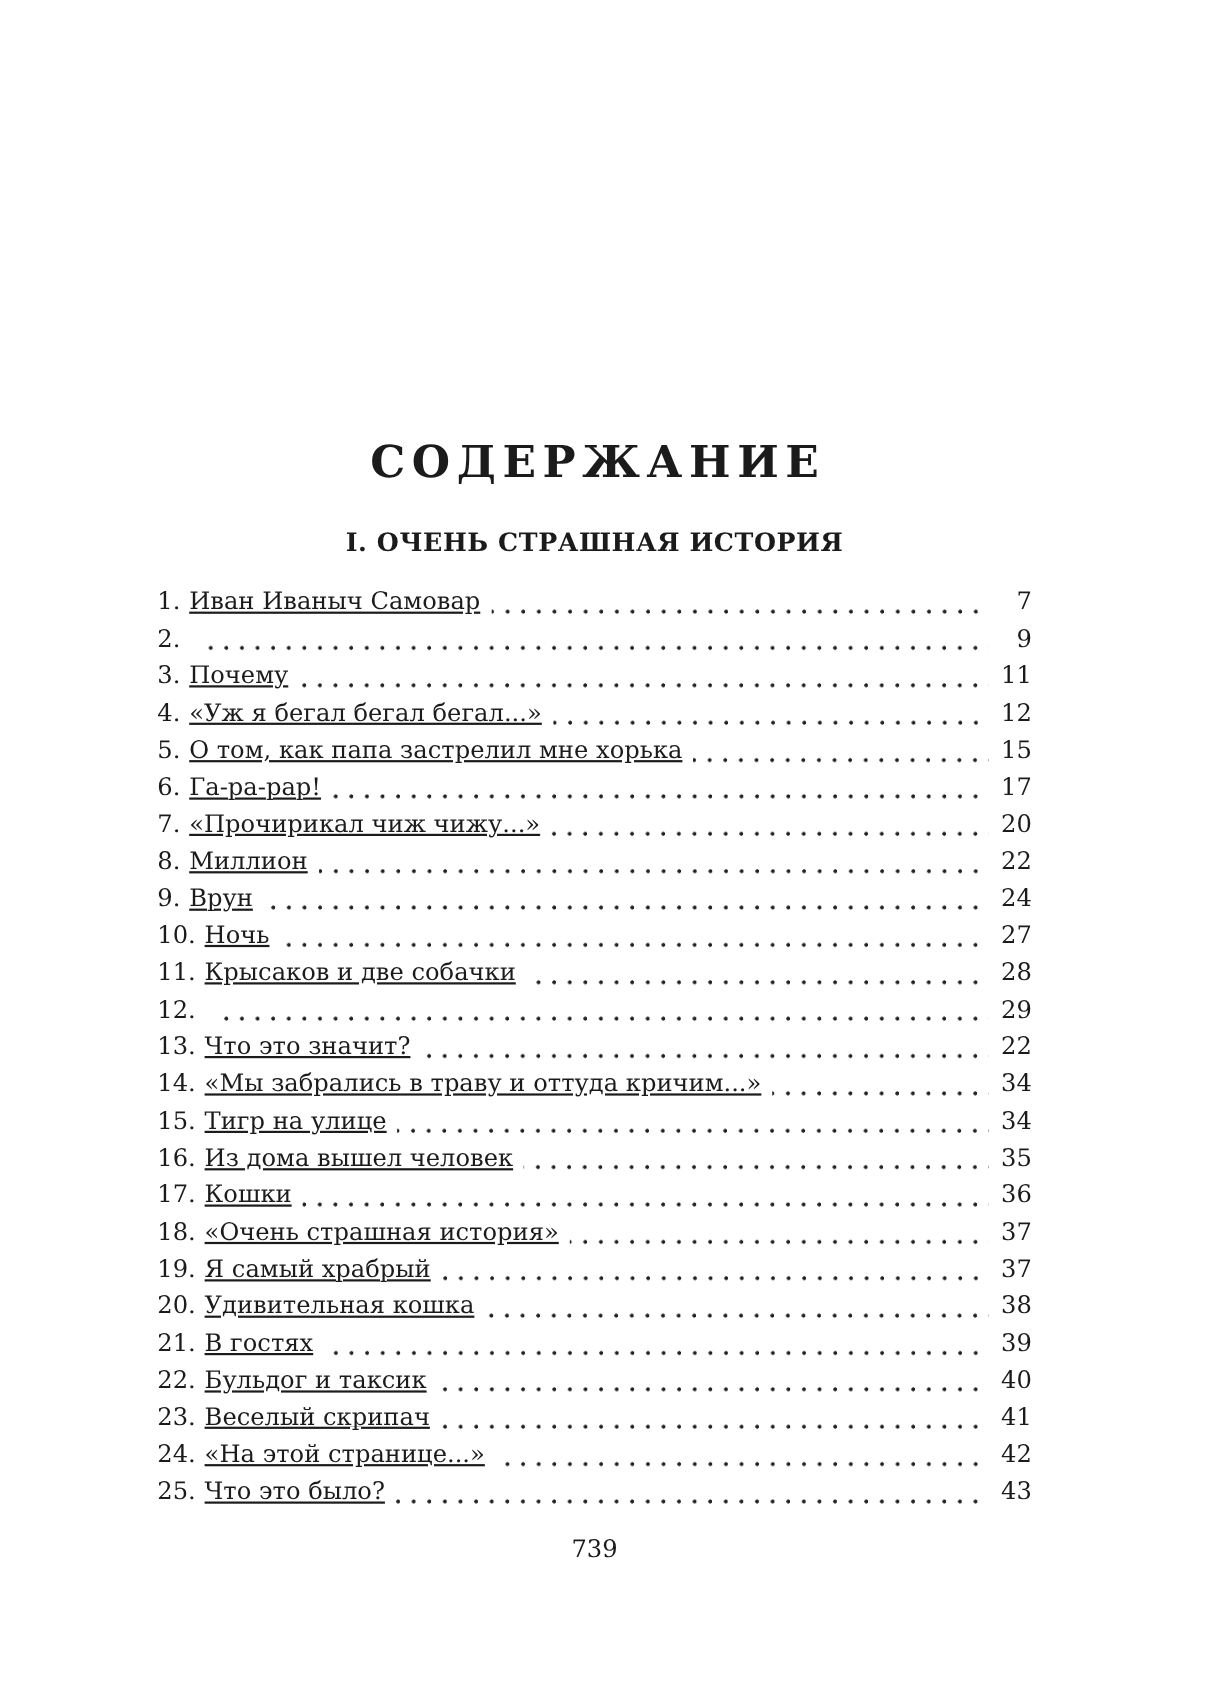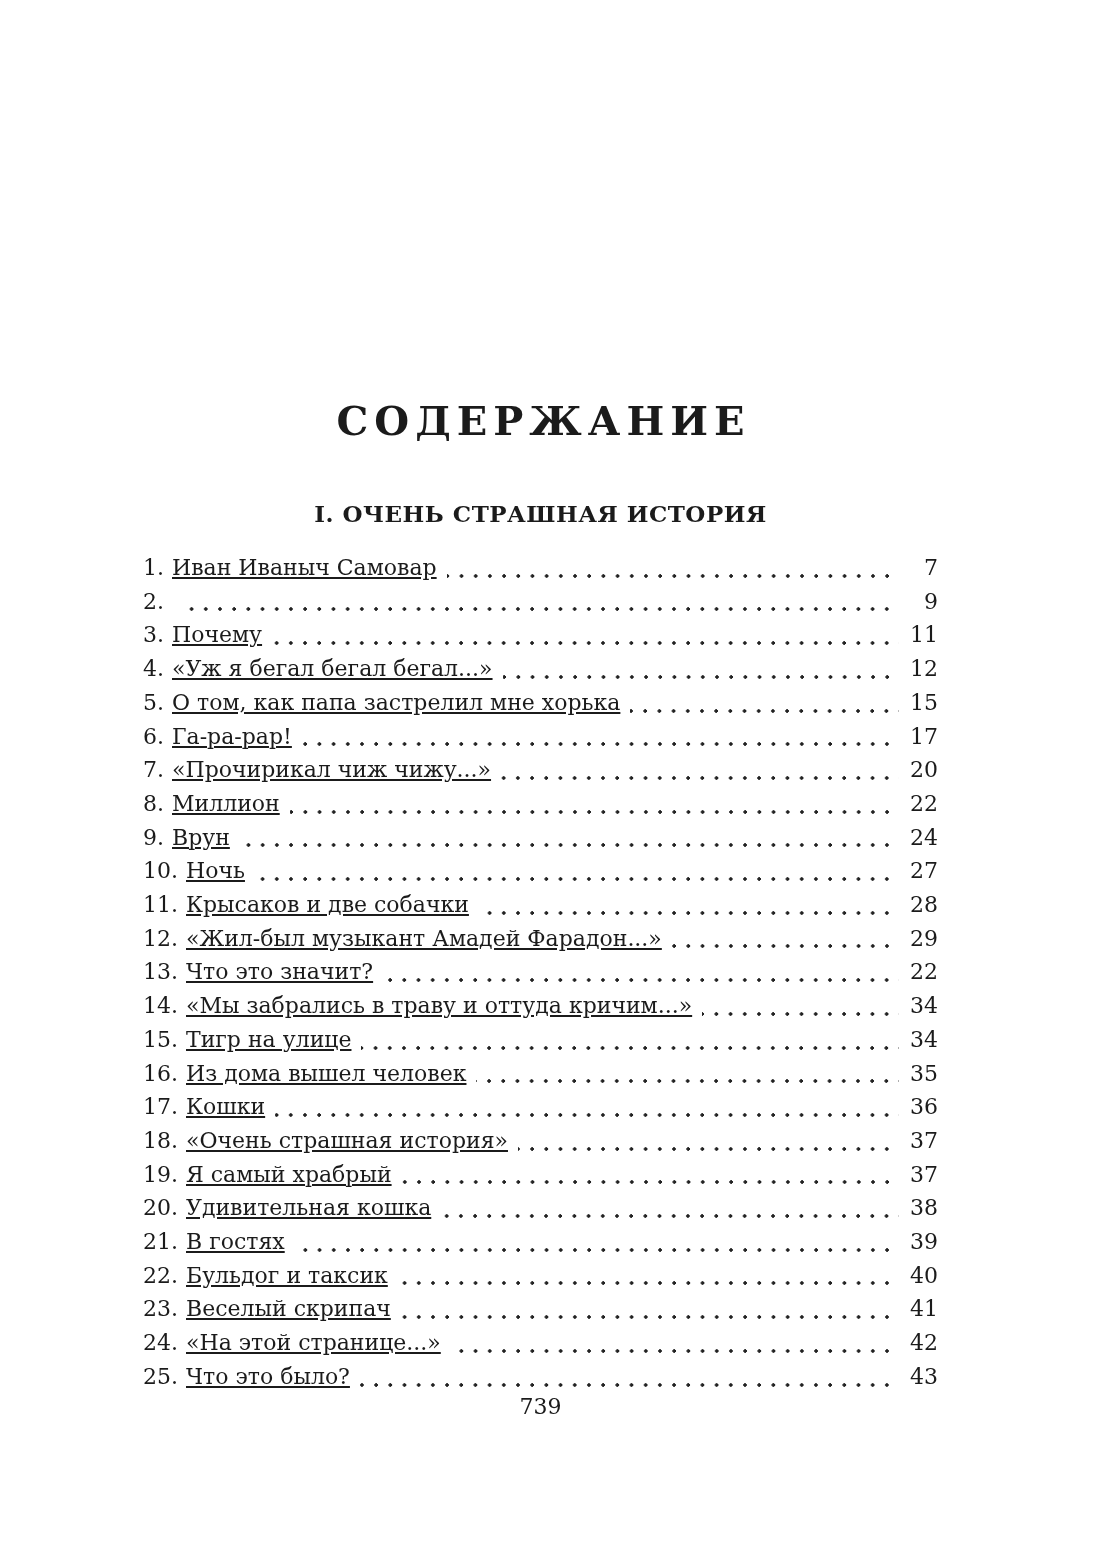--- a/index.html
+++ b/index.html
@@ -24,21 +24,21 @@
   .book-title {
     margin-top: 397px;
     text-align: center;
     font-size: 40px;
     font-weight: bold;
     letter-spacing: 6px;
     padding-left: 6px; 
     white-space: nowrap;
   }
   .section-heading {
-    margin-top: 56px;
+    margin-top: 36px;
     text-align: center;
     font-size: 23px;
     font-weight: bold;
     letter-spacing: 0.5px;
     white-space: nowrap;
   }
   .toc {
     margin-top: 24px;
   }
   .toc-row {
@@ -66,20 +66,21 @@
     background-size: 14.2px 4px;
     background-repeat: repeat-x;
     background-position: right bottom;
   }
   .toc-page {
     flex: 0 0 auto;
     min-width: 30px;
     text-align: right;
   }
   .folio {
+    margin-top: 22px;
     text-align: center;
     font-size: 22px;
   }
 </style>
 </head>
 <body>
 
 <div class="page">
 
   <div class="book-title">СОДЕРЖАНИЕ</div>
@@ -147,21 +148,20 @@
     <span class="toc-page">27</span>
   </div>
       <div class="toc-row">
     <span class="toc-num">11.</span>
     <span class="toc-title">Крысаков и две собачки</span>
     <span class="dot-leader"></span>
     <span class="toc-page">28</span>
   </div>
       <div class="toc-row">
     <span class="toc-num">12.</span>
-    <span class="toc-title">«Жил-был музыкант Амадей Фарадон...»</span>
     <span class="dot-leader"></span>
     <span class="toc-page">29</span>
   </div>
       <div class="toc-row">
     <span class="toc-num">13.</span>
     <span class="toc-title">Что это значит?</span>
     <span class="dot-leader"></span>
     <span class="toc-page">22</span>
   </div>
       <div class="toc-row">

